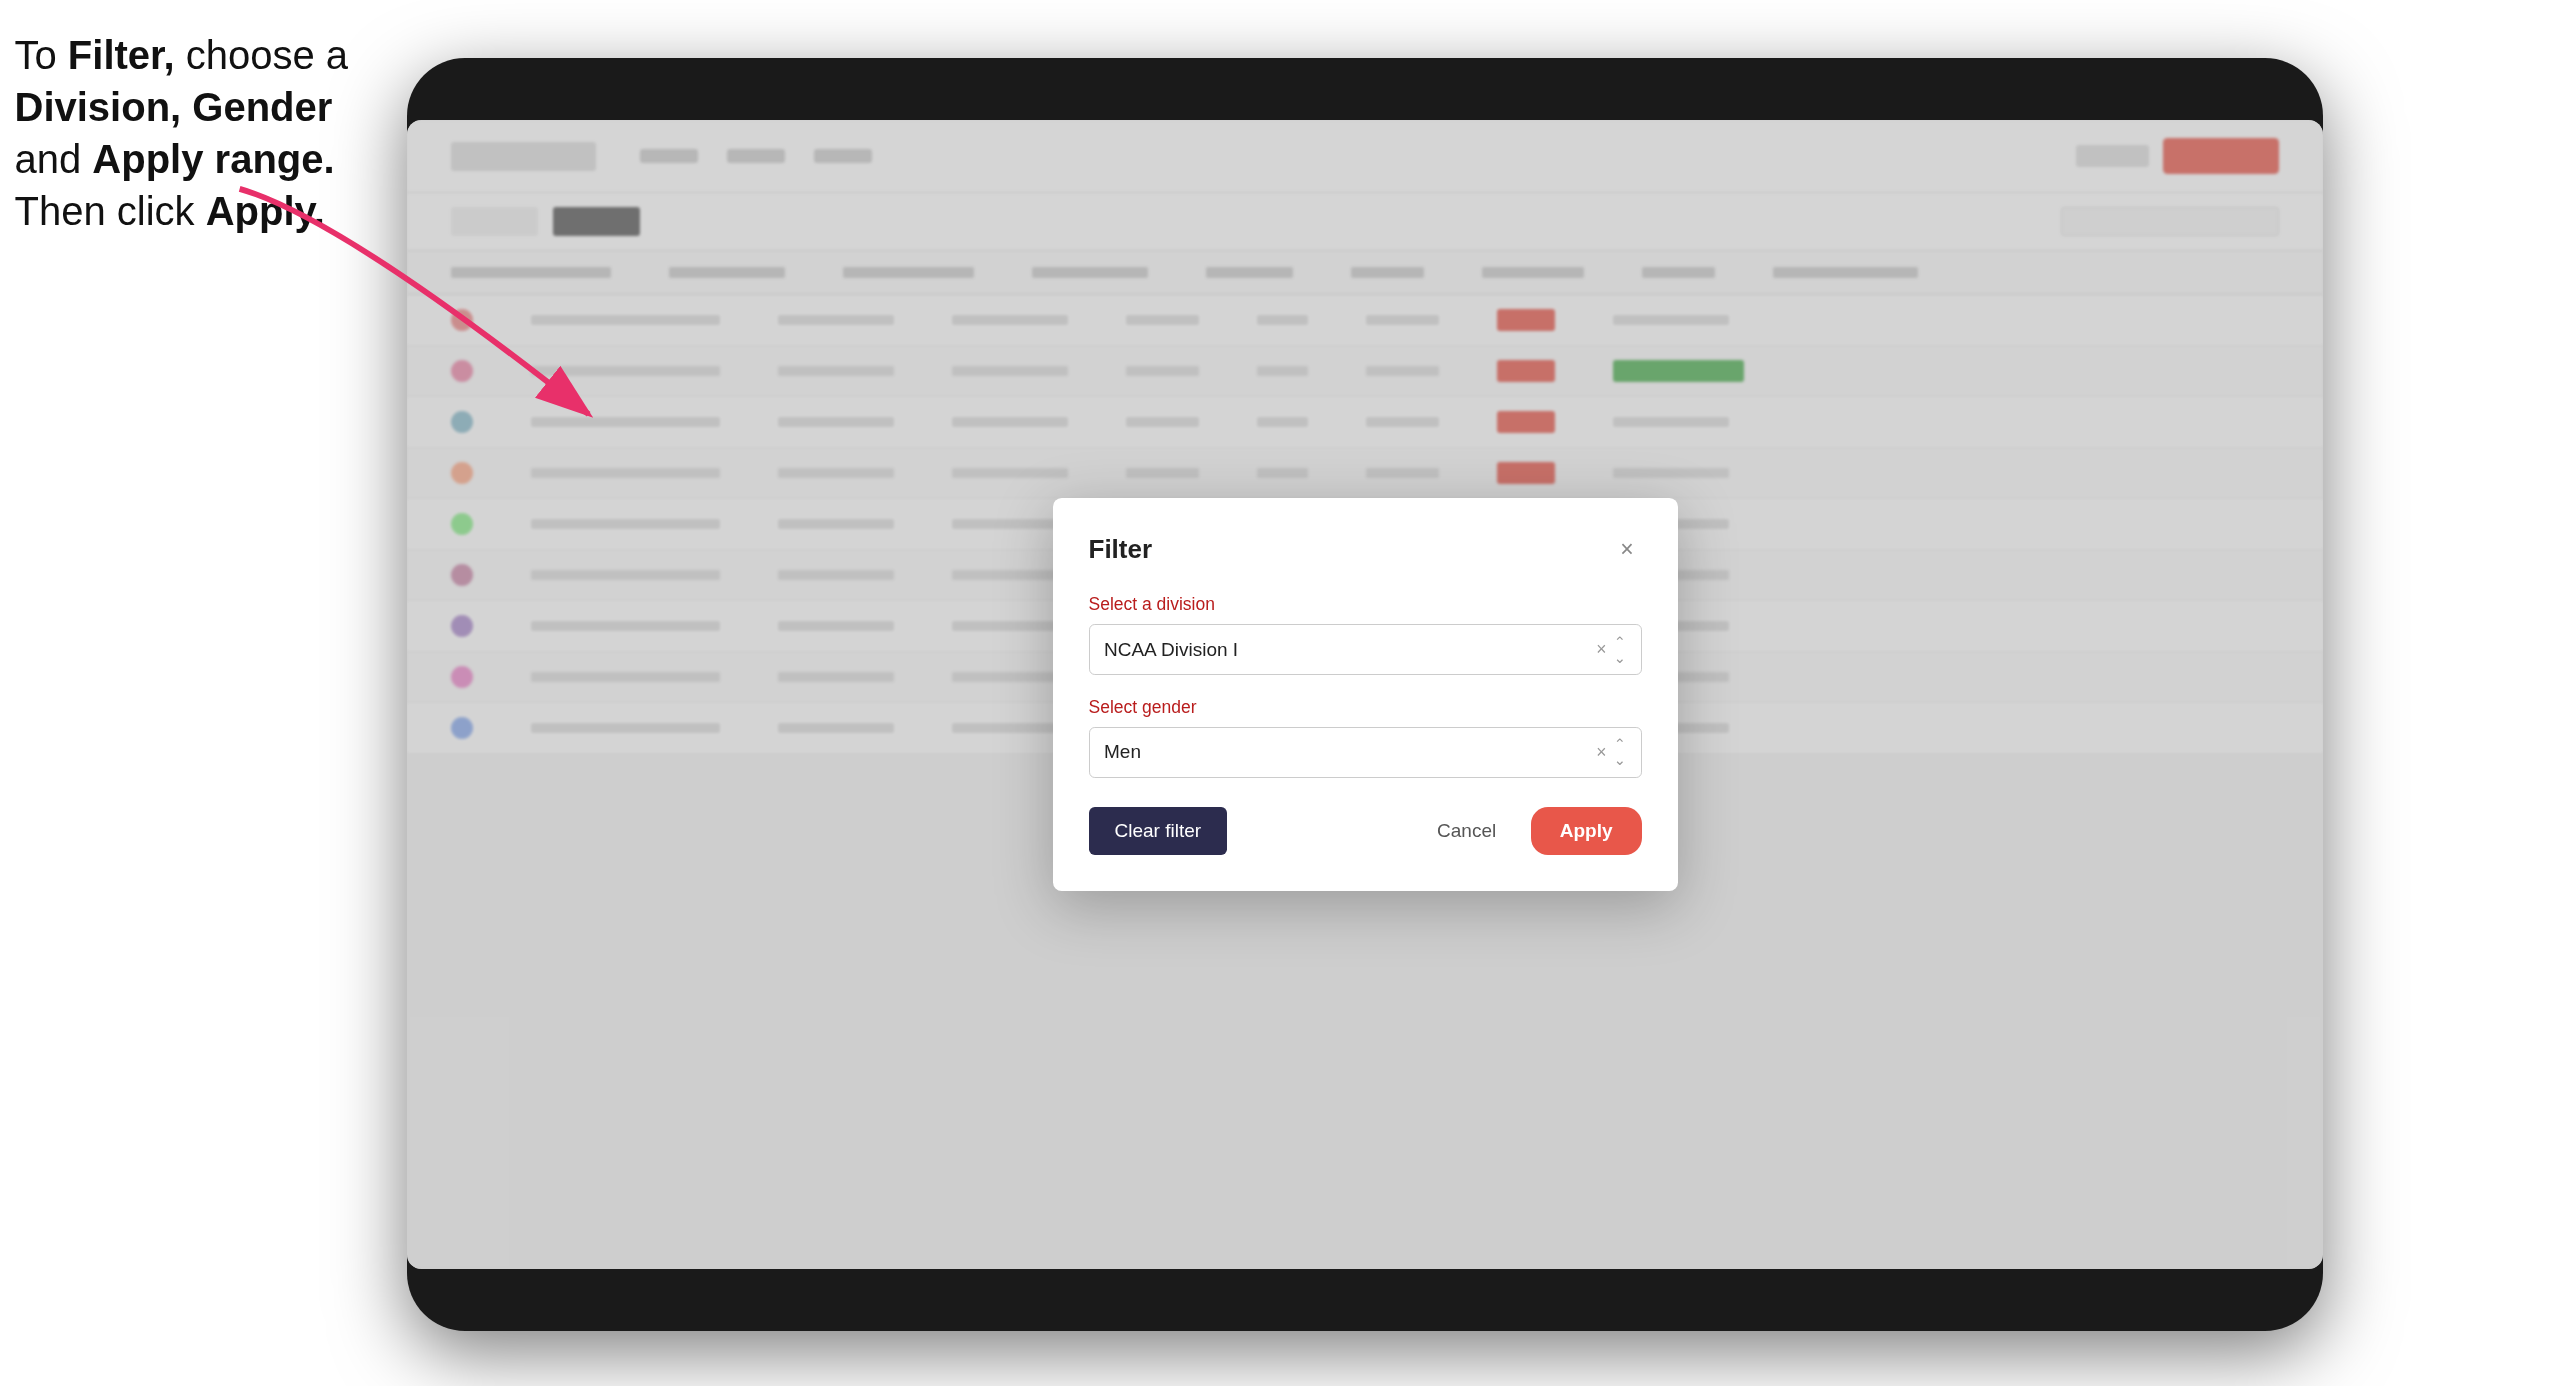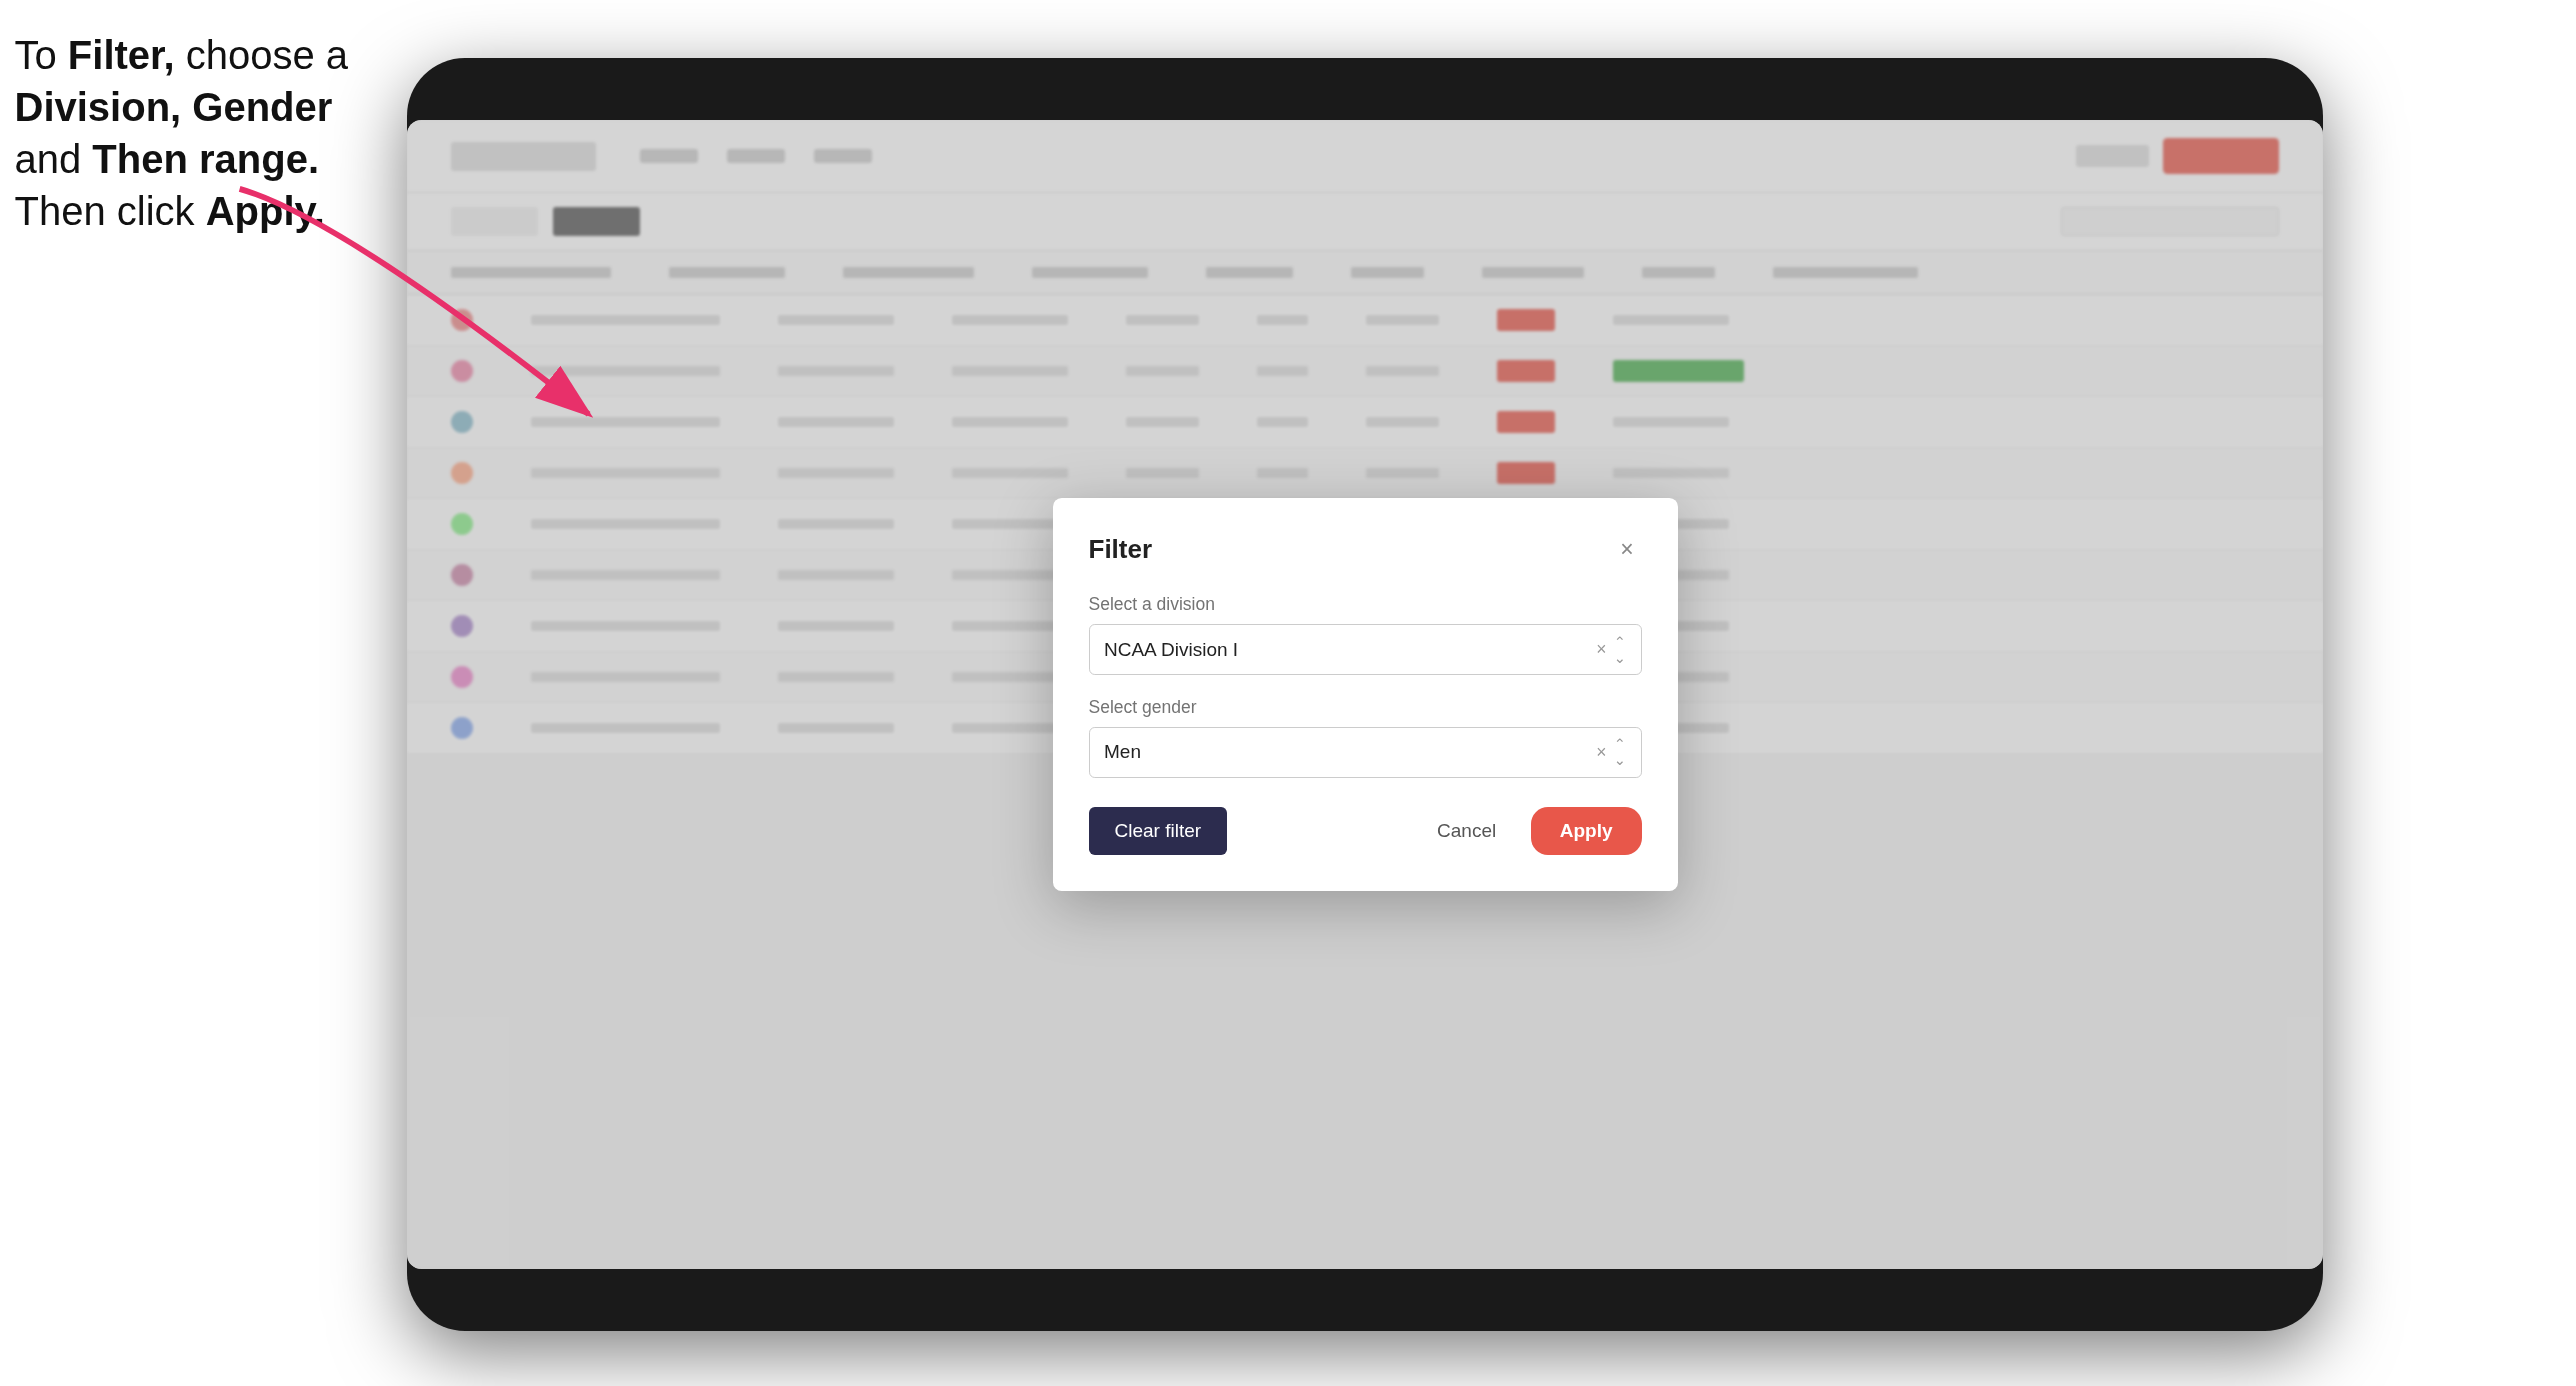--- a/index.html
+++ b/index.html
@@ -252,21 +252,21 @@
       border: none;
       background: none;
     }
 
     .modal-field {
       margin-bottom: 22px;
     }
 
     .modal-label {
       font-size: 17.5px;
-      color: #737373;
+      color: #b91c1c;
       margin-bottom: 8.7px;
       display: block;
     }
 
     .modal-select {
       width: 100%;
       height: 51px;
       border: 0.7px solid #ccc;
       border-radius: 5.8px;
       padding: 0 14.5px;
@@ -385,21 +385,21 @@
       width: 100%;
       height: 100%;
     }
   </style>
 </head>
 <body>
 
 <div class="instruction-text">
   To <b>Filter,</b> choose a<br>
   <b>Division, Gender</b><br>
-  and <b>Then range.</b><br>
+  and <b>Apply range.</b><br>
   Then click <b>Apply.</b>
 </div>
 
 <div class="arrow-container">
   <svg class="arrow-svg" viewBox="0 0 700 500" xmlns="http://www.w3.org/2000/svg">
     <defs>
       <marker id="arrowhead" markerWidth="10" markerHeight="7" refX="9" refY="3.5" orient="auto">
         <polygon points="0 0, 10 3.5, 0 7" fill="#e8306a"></polygon>
       </marker>
     </defs>

